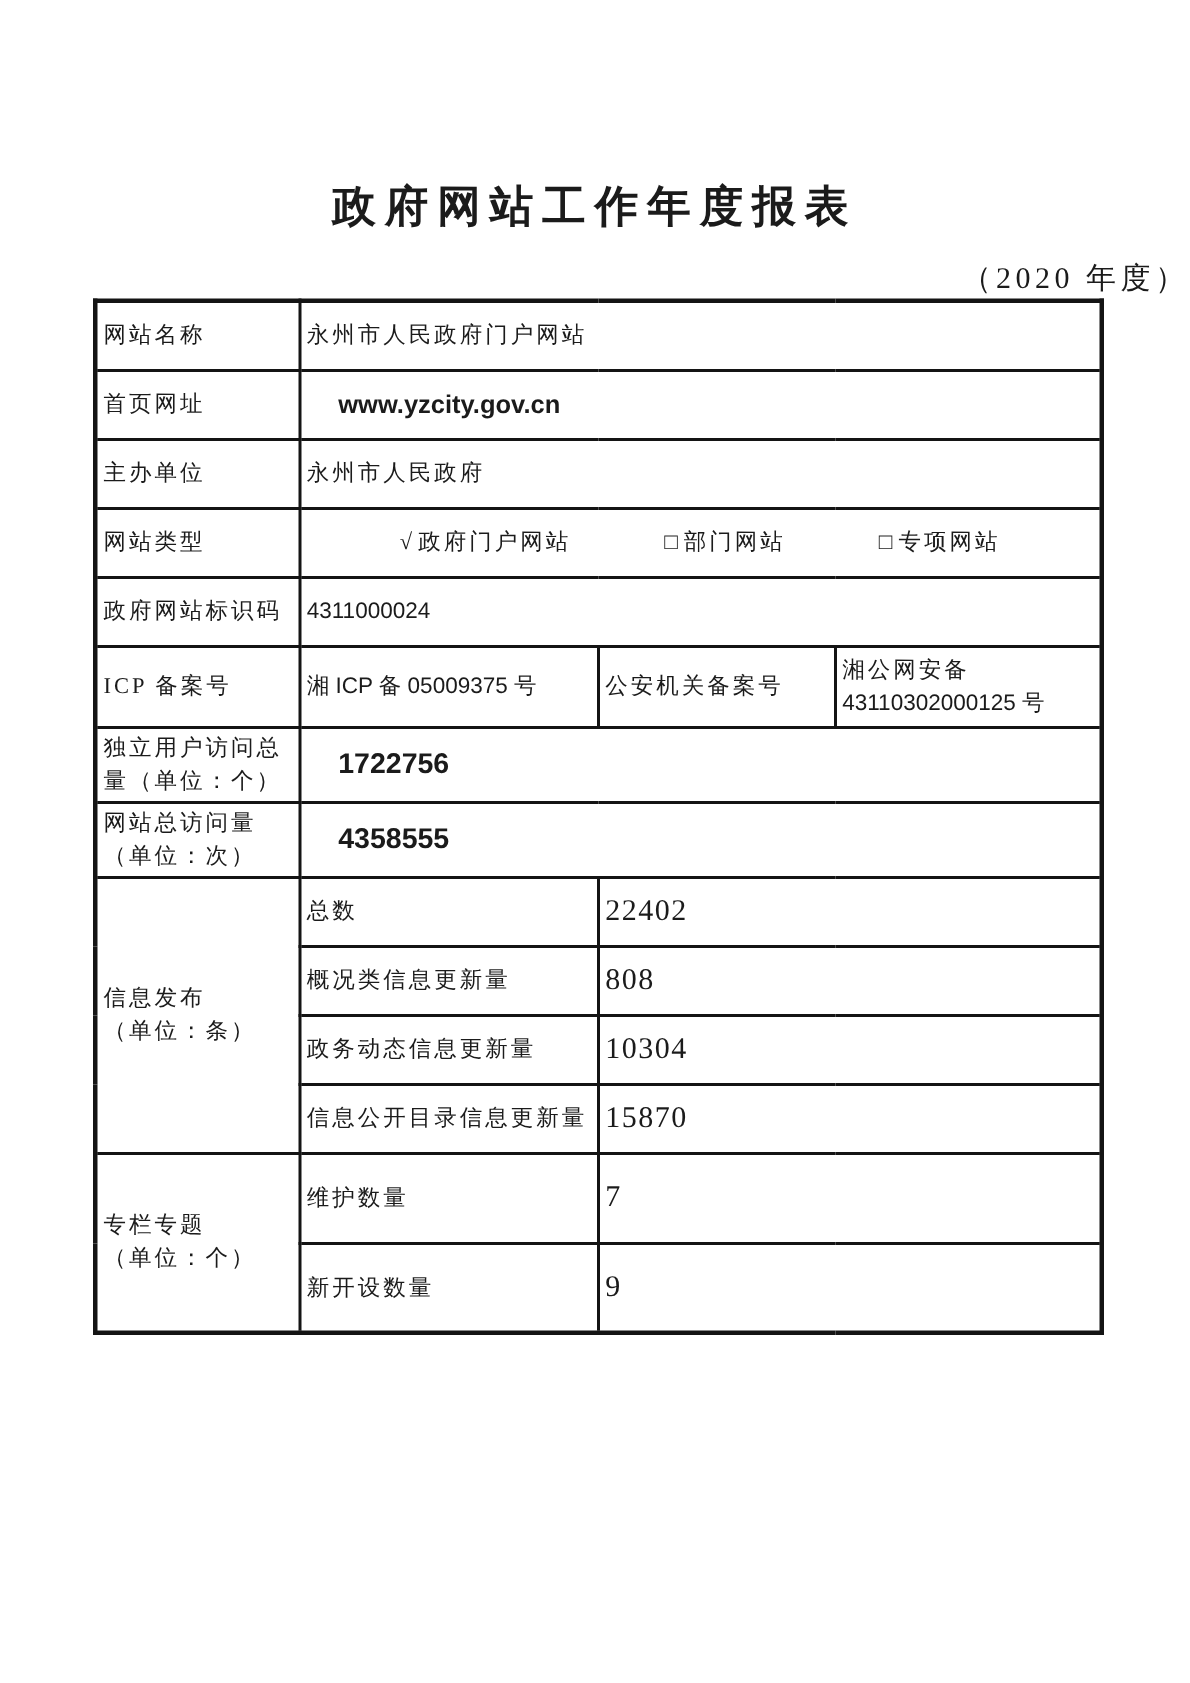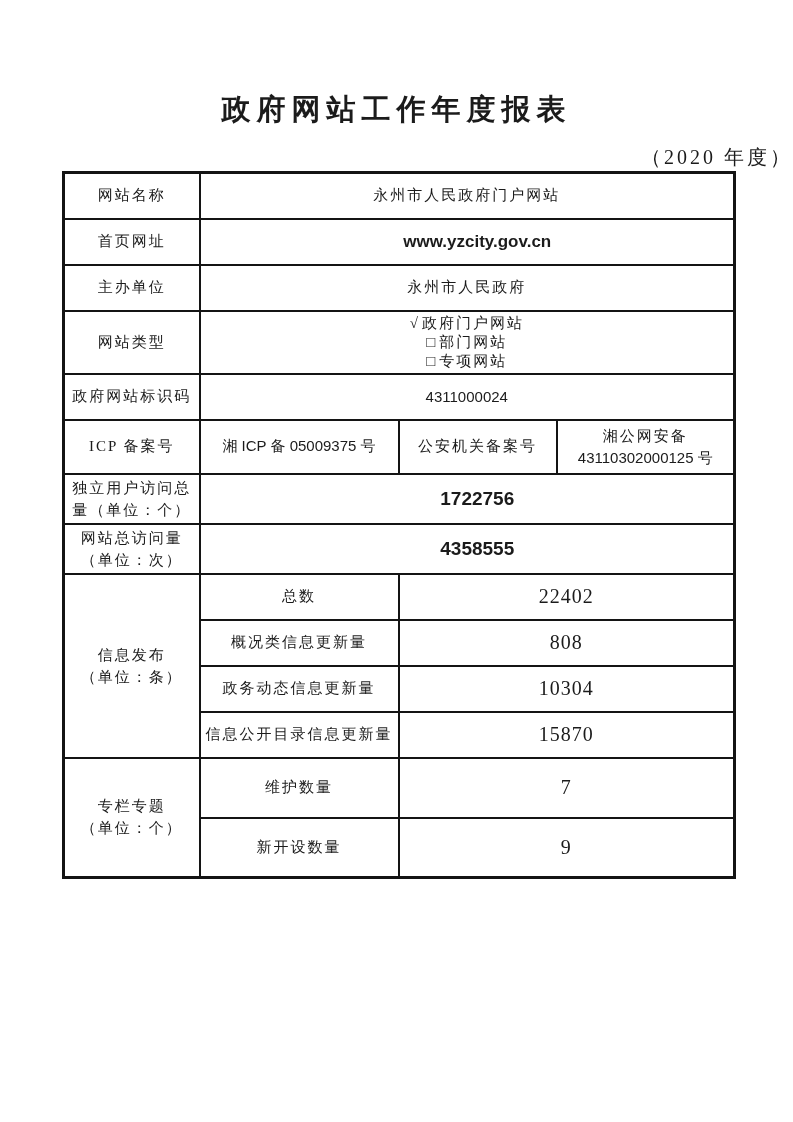--- a/index.html
+++ b/index.html
@@ -7,21 +7,21 @@
   body {
     width: 793px; height: 1122px;
     font-family: "Liberation Serif", "DejaVu Serif", serif;
     color: #1b1b1b;
     position: relative;
     overflow: hidden;
   }
   .page { width: 793px; height: 1122px; background: #fff; }
 
   .doc-title {
-    padding-top: 90px;
+    padding-top: 118px;
     text-align: center;
     font-size: 29px;
     font-weight: bold;
     letter-spacing: 6px;
   }
   .doc-subtitle {
     margin-top: 14px;
     text-align: right;
     font-size: 20px;
     letter-spacing: 3px;
@@ -36,21 +36,20 @@
     margin-left: 62px;
     width: 671px;
     border-collapse: collapse;
     table-layout: fixed;
   }
   table.report, table.report td {
     border: 2px solid #141414;
   }
   table.report { border-width: 3px; }
   td {
-    text-align: center;
     vertical-align: middle;
     font-size: 15px;
     letter-spacing: 2px;
     padding: 2px 4px;
   }
   .col1 { width: 136px; }
   .col2 { width: 199px; }
   .col3 { width: 158px; }
   .col4 { width: 178px; }
 
@@ -66,21 +65,20 @@
   .bold { font-weight: bold; padding-left: 25px; }
   .url-value { font-size: 17px; }
   .big-num { font-size: 19px; }
   .num-serif { font-size: 20px; letter-spacing: 1px; }
 
   .opts {
     display: flex;
     justify-content: space-evenly;
     align-items: center;
     width: 100%;
-    flex-direction: column;
   }
   .opt { white-space: nowrap; }
   .opt .mark { margin-right: 2px; }
 
   .two-line div { line-height: 22px; }
   .icp-police div { line-height: 21px; }
 </style>
 </head>
 <body>
 

